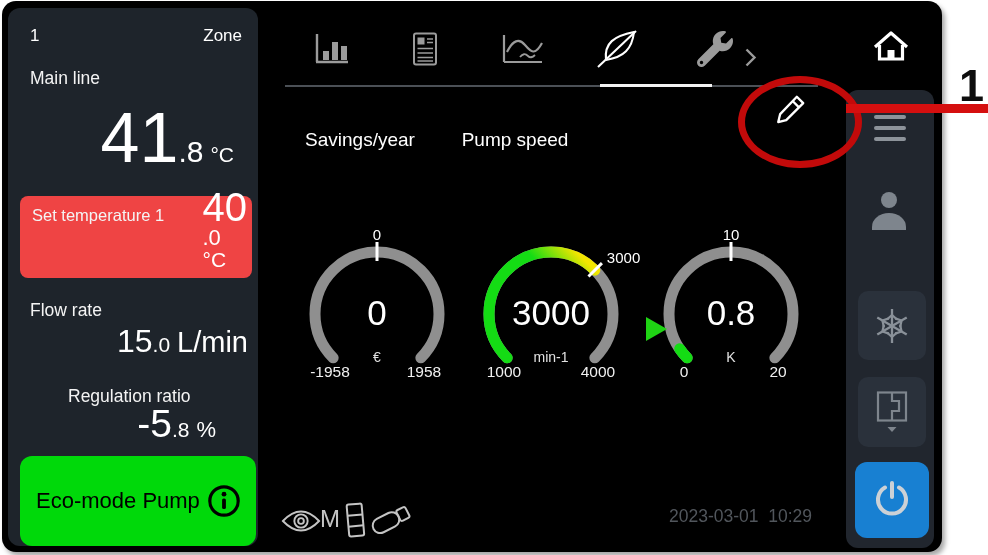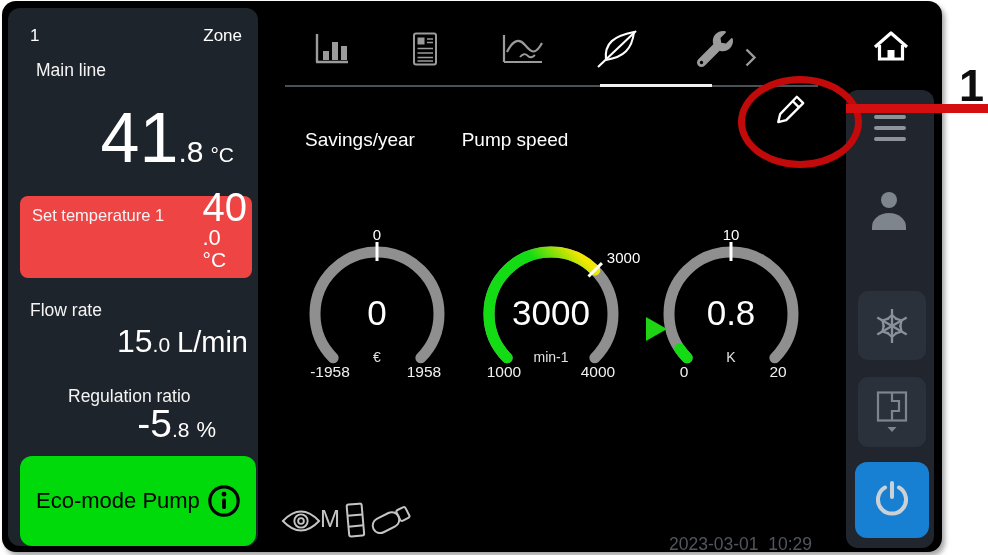--- a/index.html
+++ b/index.html
@@ -25,21 +25,21 @@
   .divider-active{position:absolute;left:600px;top:84px;width:112px;height:3px;background:#f2f2f2;}
   
   .ghead{position:absolute;top:127px;width:150px;text-align:center;color:#fff;font-size:19px;line-height:1.35;}
   .gauge-svg{position:absolute;top:220px;width:180px;height:172px;}
   .arrow-ind{position:absolute;left:646px;top:317px;width:0;height:0;
              border-top:12px solid transparent;border-bottom:12px solid transparent;border-left:21px solid #1fd414;}
   
   .pencil-btn{position:absolute;left:773px;top:92px;width:36px;height:36px;background:none;border:none;padding:0;cursor:pointer;}
   
   .status-m{position:absolute;left:320px;top:505px;font-size:24px;color:#c4c4c4;}
-  .datetime{position:absolute;left:650px;top:506px;width:162px;text-align:right;font-size:17.5px;color:#51565c;white-space:pre;margin-top:28px;}
+  .datetime{position:absolute;left:650px;top:506px;width:162px;text-align:right;font-size:17.5px;color:#51565c;white-space:pre;}
   
   .home-btn{position:absolute;left:848px;top:6px;width:85px;height:80px;background:#000;border:none;border-radius:12px;cursor:pointer;}
   .side-panel{position:absolute;left:846px;top:90px;width:88px;height:458px;background:#21262e;border-radius:12px;}
   .menu-btn{position:absolute;left:872px;top:112px;width:36px;height:38px;background:none;border:none;padding:0;cursor:pointer;}
   .menu-btn i{display:block;width:32px;height:4px;border-radius:2px;background:#8d939a;margin:0 auto 7px;}
   .user-btn{position:absolute;left:867px;top:190px;width:44px;height:44px;background:none;border:none;padding:0;cursor:pointer;}
   .side-btn{position:absolute;left:858px;width:68px;border:none;border-radius:10px;background:#2a313b;cursor:pointer;
             display:flex;align-items:center;justify-content:center;}
   .power-btn{position:absolute;left:855px;top:462px;width:74px;height:76px;background:#1880d2;border:none;border-radius:12px;
              display:flex;align-items:center;justify-content:center;cursor:pointer;}
@@ -53,21 +53,21 @@
 
 <div class="page">
   <div class="frame"></div>
 
   <aside class="zone-panel">
     <div class="zone-head">
       <span>1</span>
       <span>Zone</span>
     </div>
 
-    <div class="lbl" style="top:52px;margin-left:6px;">Main line</div>
+    <div class="lbl" style="top:60px;">Main line</div>
     <div class="vrow" style="top:95px;right:24px;">
       <span class="int" style="font-size:70px;">41</span>
         <span class="dec" style="font-size:30px;">.8</span>
       <span class="unit" style="font-size:21px;">°C</span>
     </div>
 
     <div class="set-card">
       <div class="lbl" style="top:10px;left:12px;font-size:16.5px;position:absolute;">Set temperature 1</div>
       <div class="vrow" style="bottom:8px;right:12px;flex-direction:column;">
         <span class="int" style="font-size:40px;">40</span>

